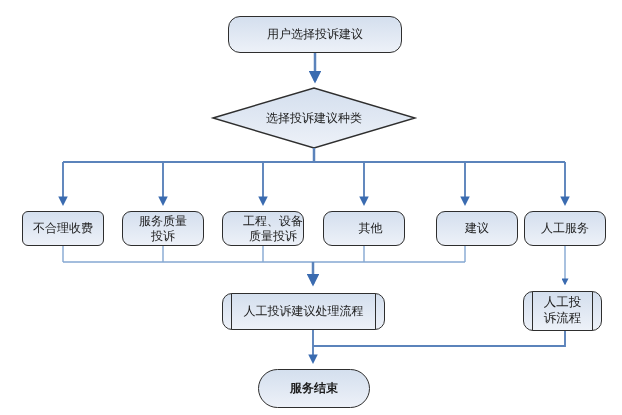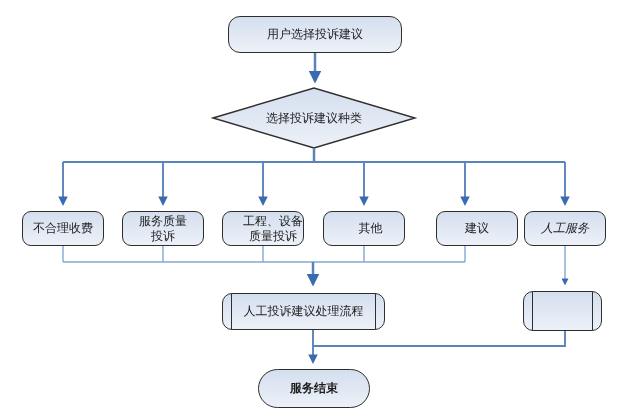--- a/index.html
+++ b/index.html
@@ -35,26 +35,26 @@
   }
   .inner-line{
     position:absolute;top:0;bottom:0;width:0;
     border-left:1.2px solid var(--node_border,#2e2e2e);
   }
   .inner-left{left:8px;}
   .inner-right{right:8px;}
   
   #n-start{left:228px;top:16px;width:174px;height:37px;}
   #n-decision-label{left:234px;top:104px;width:160px;height:28px;}
-  #n-b1{left:22px;top:211px;width:82px;height:35px;}
+  #n-b1{left:22px;top:211px;width:82px;height:35px;border-radius:6px;}
   #n-b2{left:122px;top:211px;width:82px;height:35px;}
   #n-b3{left:222px;top:211px;width:82px;height:35px;justify-content:flex-end;}
   #n-b4{left:323px;top:211px;width:82px;height:35px;padding-left:13px;}
   #n-b5{left:424px;top:211px;width:82px;height:35px;margin-left:12px;}
-  #n-b6{left:524px;top:211px;width:82px;height:35px;font-style:italic;}
+  #n-b6{left:524px;top:211px;width:82px;height:35px;}
   #n-pmain{left:222px;top:293px;width:163px;height:37px;}
   #n-pmanual{left:523px;top:291px;width:79px;height:40px;font-size:12.5px;}
   #n-end{left:258px;top:369px;width:112px;height:39px;}
 </style>
 </head>
 <body>
 
 <div id="canvas">
 
   <svg id="wires" width="622" height="415" viewBox="0 0 622 415">
@@ -131,19 +131,21 @@
 
   <div class="node predef" id="n-pmain">
     <div class="inner-line inner-left"></div>
     <div class="inner-line inner-right"></div>
     <span>人工投诉建议处理流程</span>
   </div>
 
   <div class="node predef" id="n-pmanual">
     <div class="inner-line inner-left"></div>
     <div class="inner-line inner-right"></div>
+    <span>人工投
+诉流程</span>
   </div>
 
   <div class="node stadium" id="n-end">
     <span>服务结束</span>
   </div>
 
 </div>
 
 </body></html>

